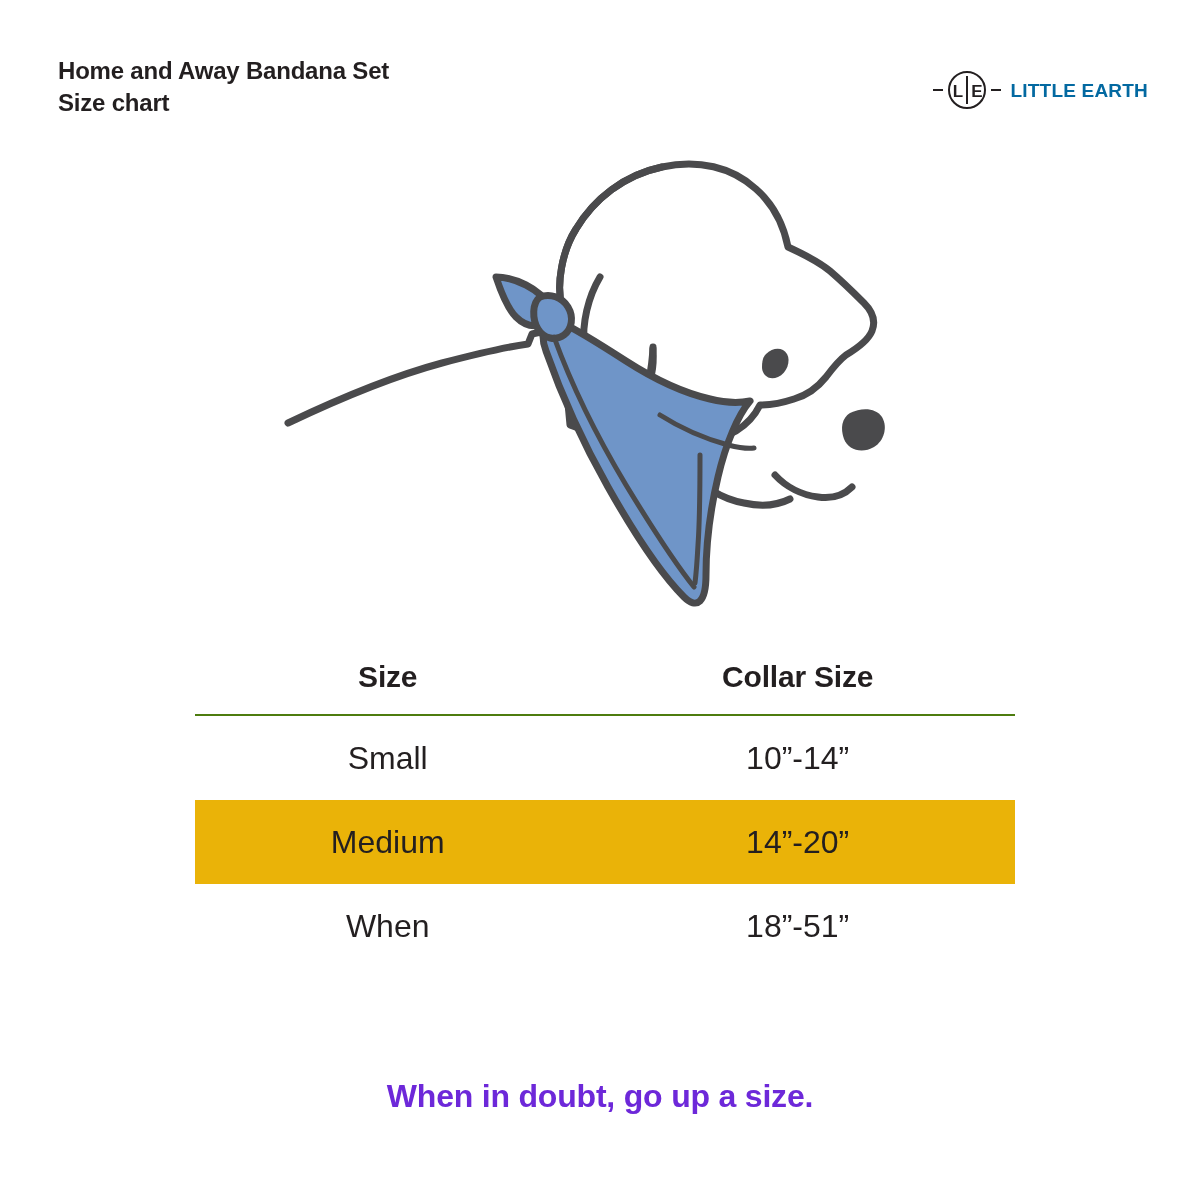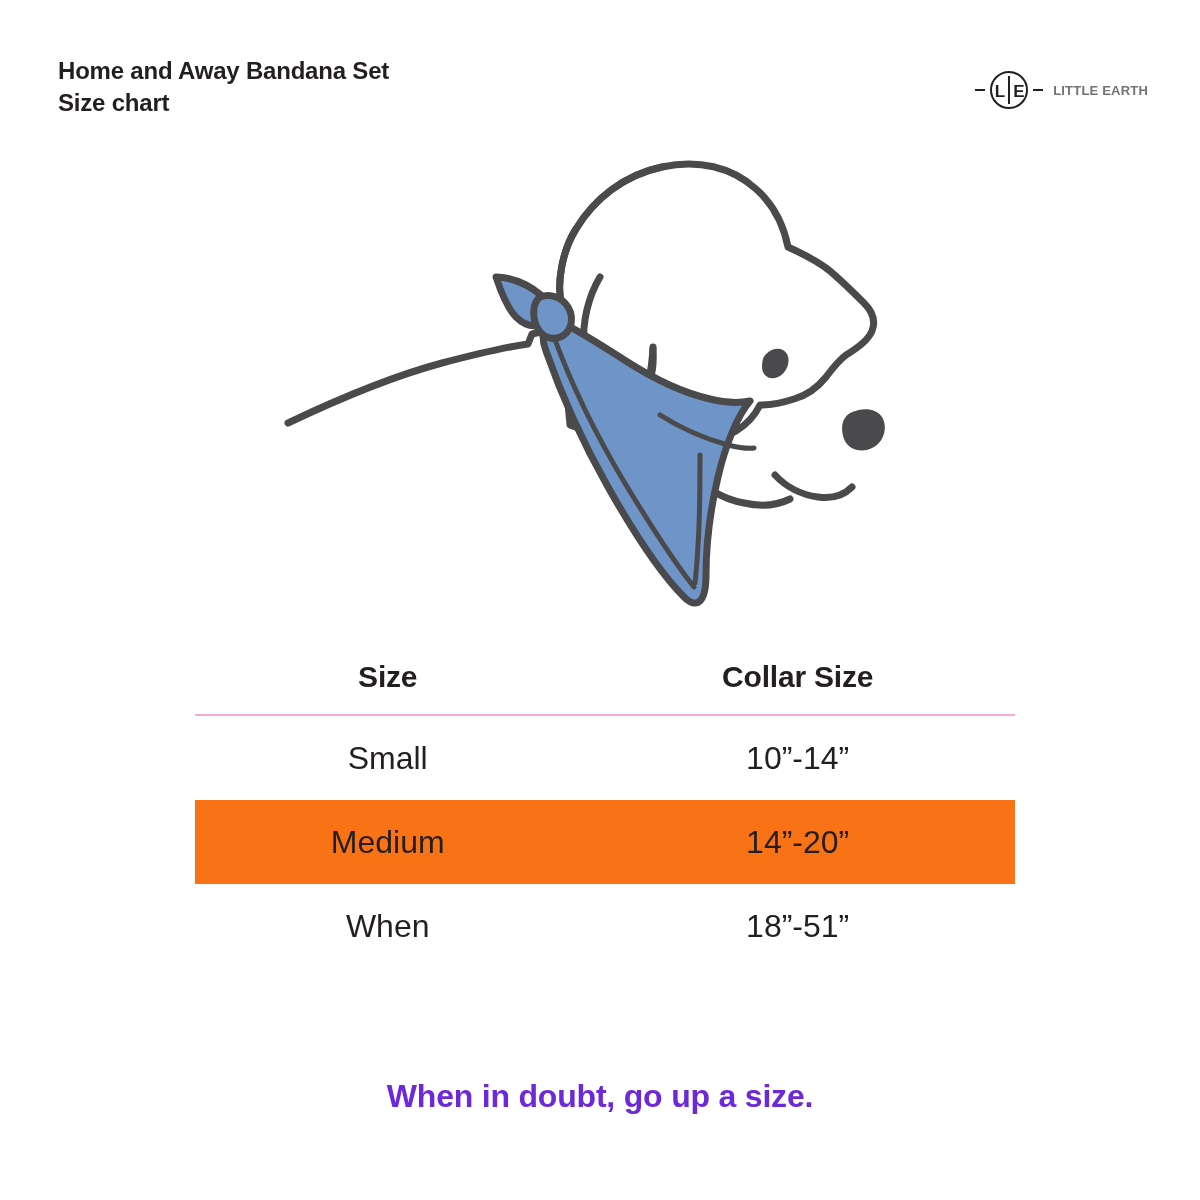--- a/index.html
+++ b/index.html
@@ -43,24 +43,24 @@
     position: absolute;
     right: 52px;
     top: 70px;
     display: flex;
     align-items: center;
     height: 40px;
   }
   .logo-mark { display: block; }
   .logo-word {
     margin-left: 9px;
-    font-size: 13px;
+    font-size: 19px;
     font-weight: bold;
     letter-spacing: 0.2px;
-    color: #737373;
+    color: #0369a1;
     white-space: nowrap;
     line-height: 1;
   }
 
   
   .illustration {
     position: absolute;
     left: 270px;
     top: 125px;
     width: 660px;
@@ -82,33 +82,33 @@
   }
   .tbl th {
     font-size: 30px;
     font-weight: bold;
     color: #231f20;
     padding: 0 0 20px 0;
     text-align: center;
     letter-spacing: -0.2px;
   }
   .tbl thead tr {
-    border-bottom: 2px solid #f9a8d4;
+    border-bottom: 2px solid #4d7c0f;
   }
   .tbl td {
     font-size: 32px;
     font-weight: normal;
     color: #231f20;
     text-align: center;
     height: 82px;
     vertical-align: middle;
     letter-spacing: 0px;
   }
   .tbl tbody tr.alt {
-    background: #f97316;
+    background: #eab308;
   }
   .col-size   { width: 47%; }
   .col-collar { width: 53%; }
 
   
   .footnote {
     position: absolute;
     left: 0;
     top: 1078px;
     width: 1200px;

